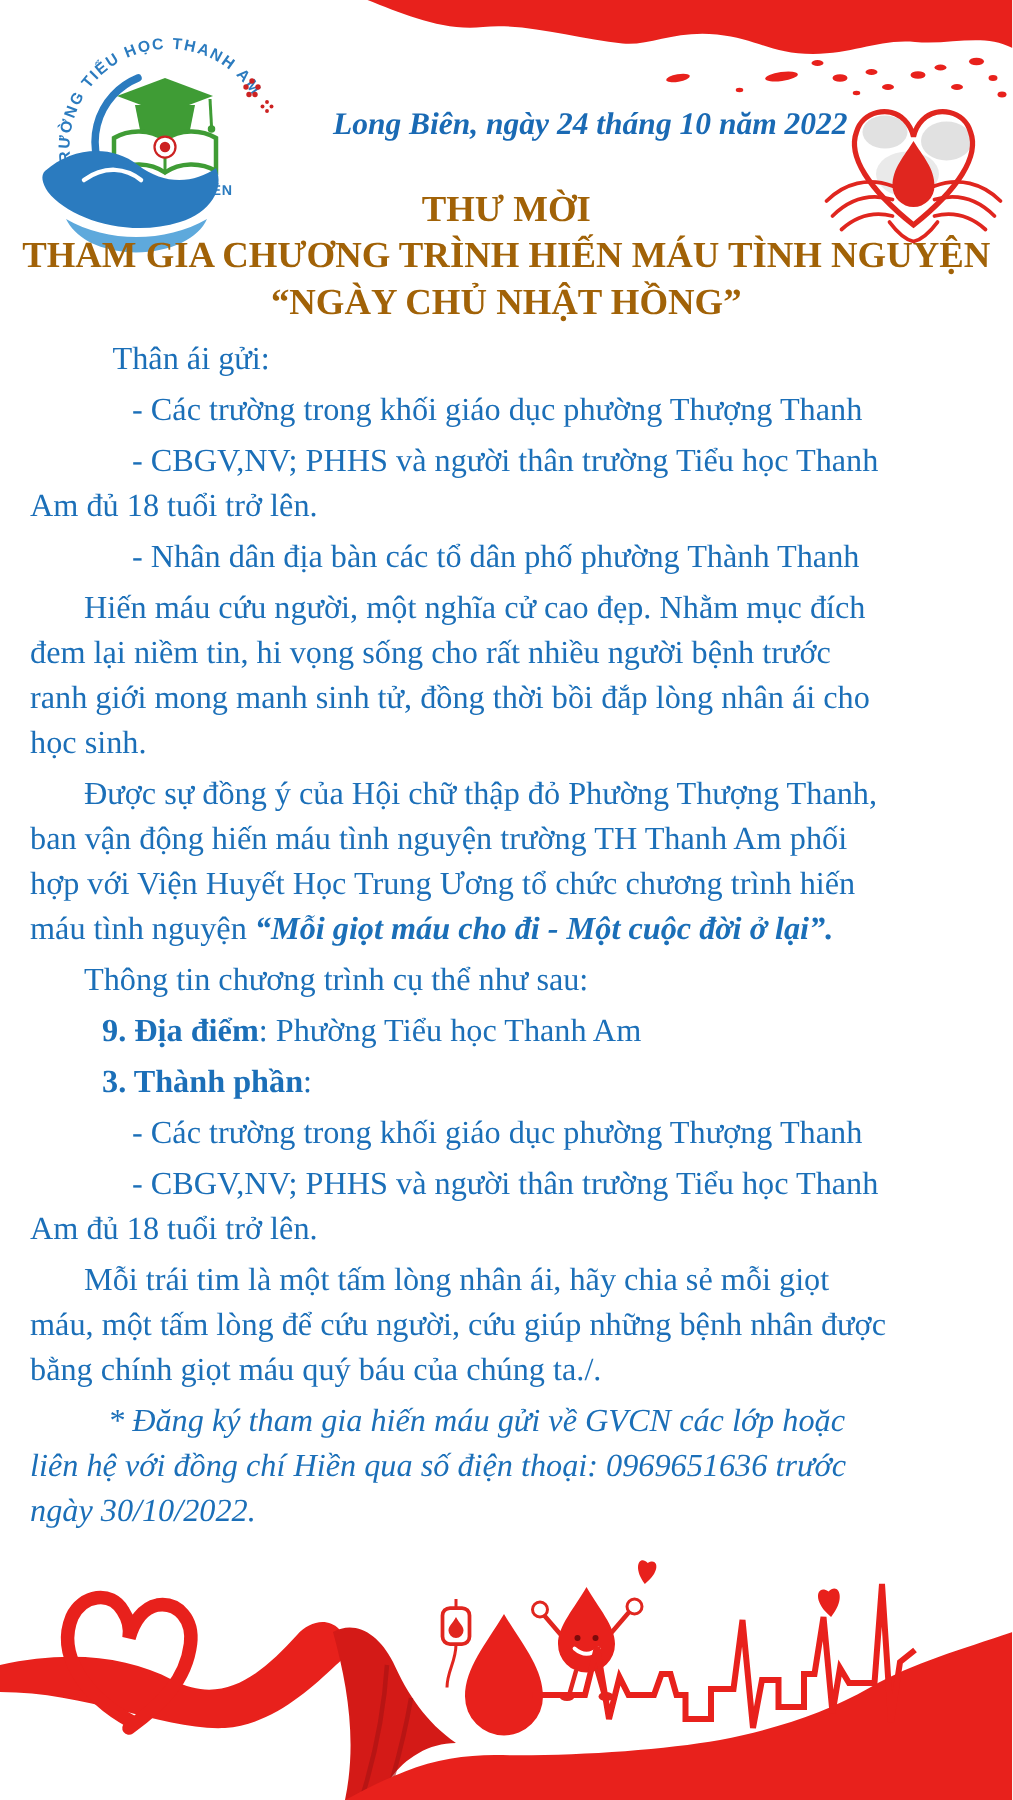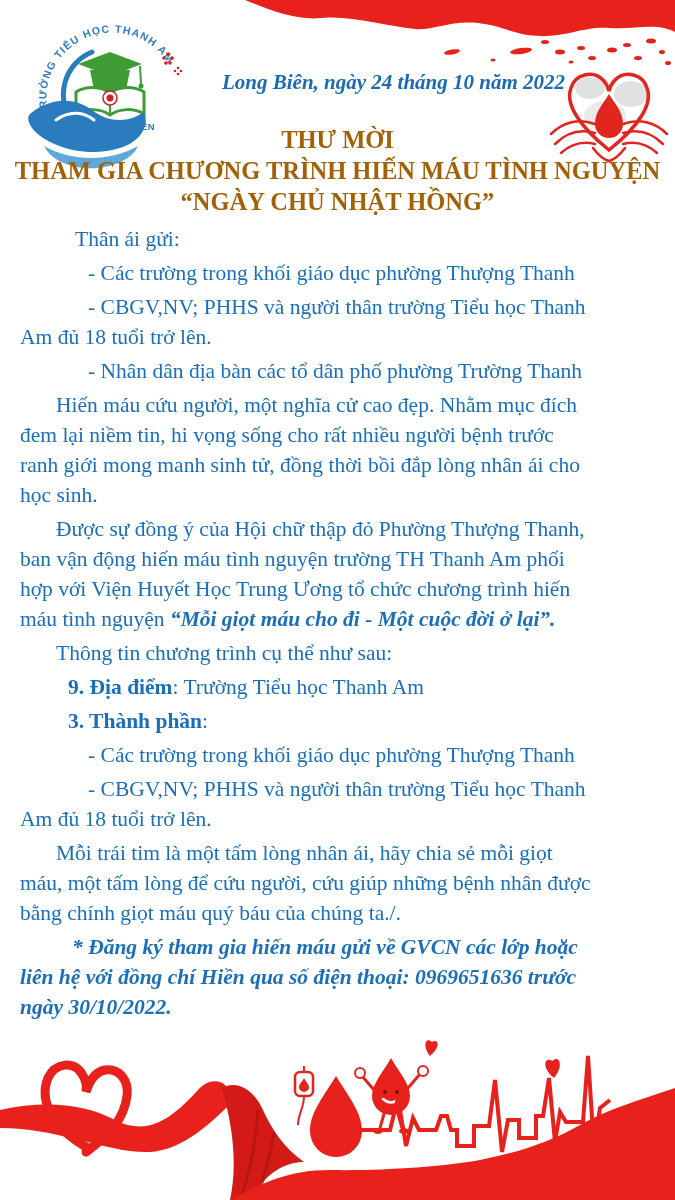--- a/index.html
+++ b/index.html
@@ -22,21 +22,21 @@
   .content p{margin:0 0 4px 0;text-align:justify;}
   .pre{white-space:pre-line;}
   .ind-a{text-indent:36px;}
   .ind-b{text-indent:55px;}
   .ind-c{text-indent:68px;}
   .ind-d{text-indent:48px;}
   .ind-e{text-indent:52px;}
   .b{font-weight:bold;}
   .bq{font-weight:bold;font-style:italic;font-family:Liberation Serif, serif;}
   .small{font-size:19px;}
-  .reg{font-weight:bold;font-style:italic;}
+  .reg{font-weight:normal;font-style:italic;}
 </style>
 </head>
 <body>
 
 <div class="page">
 
   <svg class="abs" style="top:0;left:0;" width="675" height="80" viewBox="0 0 675 80">
     <path fill="#e8211c" d="M245,0 L675,0 L675,32 C655,22 635,30 610,28 C585,26 570,36 542,36 C515,36 505,26 478,23 C450,20 432,31 415,29 C385,26 350,15 322,18 C295,21 268,9 245,0 Z"></path>
     <g fill="#e8211c">
       <ellipse cx="452" cy="52" rx="8" ry="2.5" transform="rotate(-10 452 52)"></ellipse>
@@ -126,31 +126,31 @@
     <div>THƯ MỜI</div>
     <div>THAM GIA CHƯƠNG TRÌNH HIẾN MÁU TÌNH NGUYỆN</div>
     <div>“NGÀY CHỦ NHẬT HỒNG”</div>
   </div>
 
   <div class="content">
     <p class="ind-b">Thân ái gửi:</p>
     <p class="ind-c">- Các trường trong khối giáo dục phường Thượng Thanh</p>
     <p class="ind-c pre">- CBGV,NV; PHHS và người thân trường Tiểu học Thanh
 Am đủ 18 tuổi trở lên.</p>
-    <p class="ind-c">- Nhân dân địa bàn các tổ dân phố phường Trường Thanh</p>
+    <p class="ind-c">- Nhân dân địa bàn các tổ dân phố phường Thành Thanh</p>
     <p class="ind-a pre">Hiến máu cứu người, một nghĩa cử cao đẹp. Nhằm mục đích
 đem lại niềm tin, hi vọng sống cho rất nhiều người bệnh trước
 ranh giới mong manh sinh tử, đồng thời bồi đắp lòng nhân ái cho
 học sinh.</p>
     <p class="ind-a pre"><span>Được sự đồng ý của Hội chữ thập đỏ Phường Thượng Thanh,
 ban vận động hiến máu tình nguyện trường TH Thanh Am phối
 hợp với Viện Huyết Học Trung Ương tổ chức chương trình hiến
 máu tình nguyện </span><span class="bq">“Mỗi giọt máu cho đi - Một cuộc đời ở lại”.</span></p>
     <p class="ind-a">Thông tin chương trình cụ thể như sau:</p>
-    <p class="ind-d"><span class="b">9. Địa điểm</span><span>: Trường Tiểu học Thanh Am</span></p>
+    <p class="ind-d"><span class="b">9. Địa điểm</span><span>: Phường Tiểu học Thanh Am</span></p>
     <p class="ind-d"><span class="b">3. Thành phần</span><span>:</span></p>
     <p class="ind-c">- Các trường trong khối giáo dục phường Thượng Thanh</p>
     <p class="ind-c pre">- CBGV,NV; PHHS và người thân trường Tiểu học Thanh
 Am đủ 18 tuổi trở lên.</p>
     <p class="ind-a pre">Mỗi trái tim là một tấm lòng nhân ái, hãy chia sẻ mỗi giọt
 máu, một tấm lòng để cứu người, cứu giúp những bệnh nhân được
 bằng chính giọt máu quý báu của chúng ta./.</p>
     <p class="ind-e pre reg">* Đăng ký tham gia hiến máu gửi về GVCN các lớp hoặc
 liên hệ với đồng chí Hiền qua số điện thoại: 0969651636 trước
 ngày 30/10/2022.</p>

